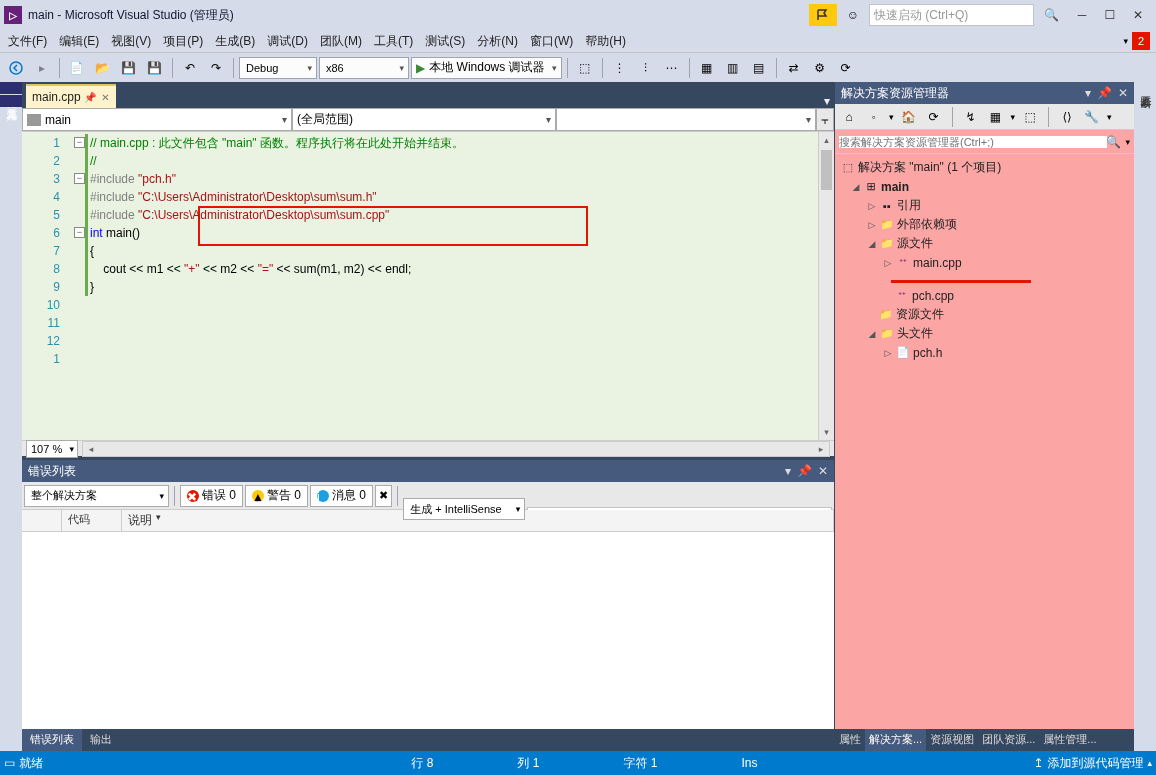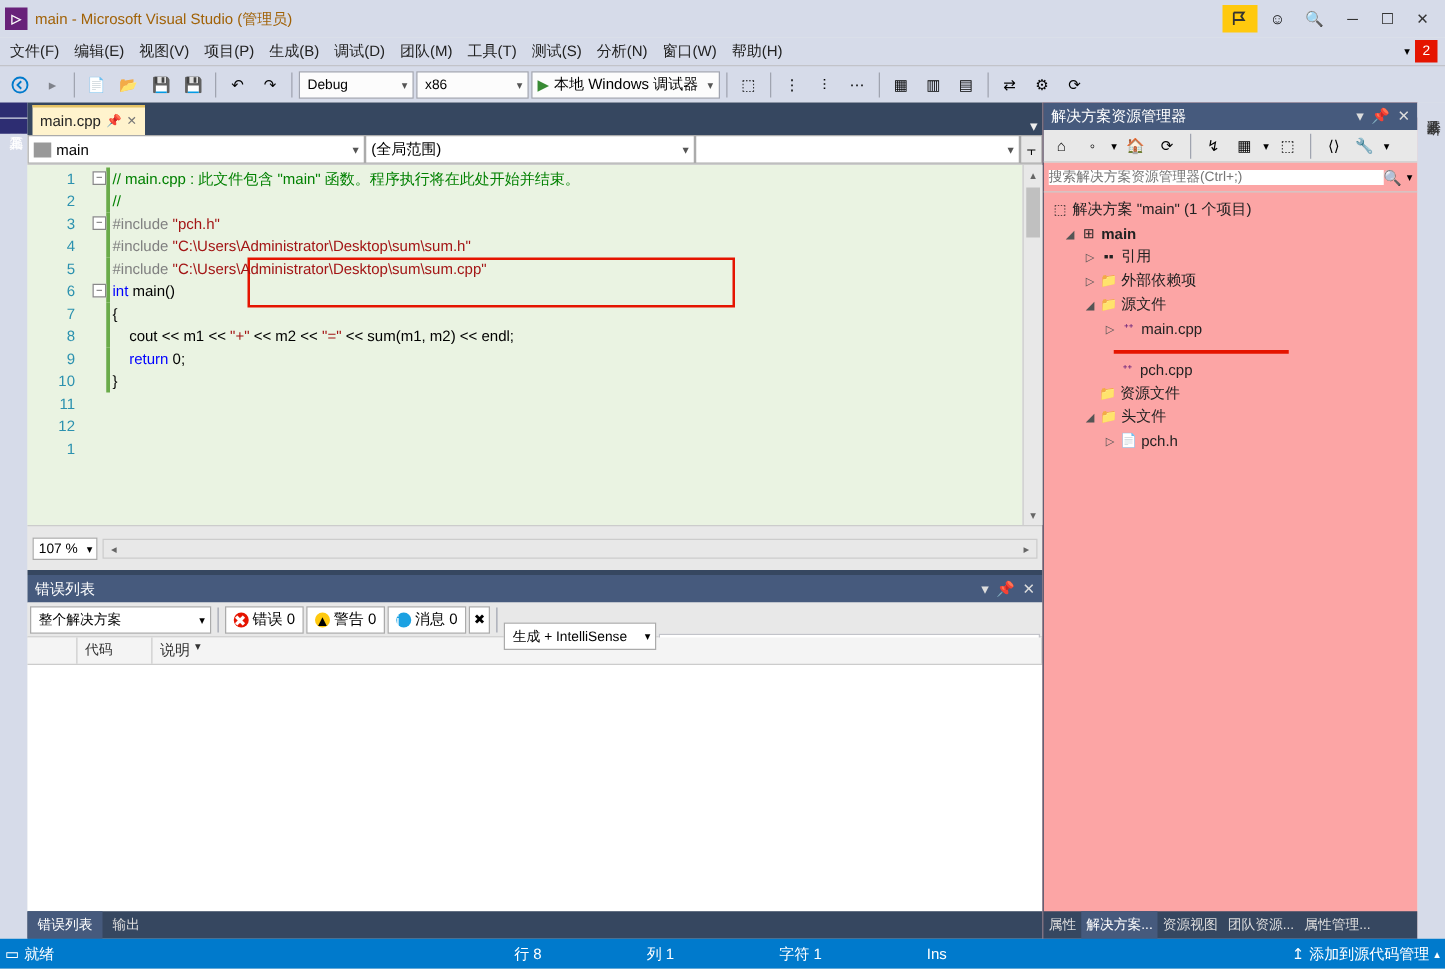--- a/index.html
+++ b/index.html
@@ -1,19 +1,19 @@
 <!DOCTYPE html>
 <html><head>
 <meta charset="utf-8">
 <style>
 * { box-sizing: border-box; margin: 0; padding: 0; font-family: "Microsoft YaHei", "Segoe UI", sans-serif; font-size: 12px; }
 body { width: 1156px; height: 775px; background: #e8e8e8; display: flex; flex-direction: column; overflow: hidden; }
 .titlebar { height: 30px; background: #d6dbe9; display: flex; align-items: center; padding: 0 4px; }
 .titlebar .vs-icon { width: 18px; height: 18px; background: #68217a; margin-right: 6px; display: flex; align-items: center; justify-content: center; color: #fff; font-weight: bold; font-size: 10px; }
-.titlebar-title { flex: 0 0 auto; color: #a16207; }
+.titlebar-title { flex: 0 0 auto; color: #0f172a; }
 .titlebar-spacer { flex: 1; }
 .titlebar-btns { display: flex; align-items: center; gap: 0; }
 .flag-btn { width: 28px; height: 22px; background: #ffc90e; display: flex; align-items: center; justify-content: center; margin-right: 2px; }
 .sq-btn { width: 28px; height: 22px; display: flex; align-items: center; justify-content: center; margin-right: 2px; }
 .quick-launch { width: 165px; height: 22px; border: 1px solid #c2c3c9; background: #fff; padding: 0 4px; color: #999; margin-right: 4px; display:flex; align-items:center; }
 .win-btn { width: 28px; height: 24px; display: flex; align-items: center; justify-content: center; color: #333; }
 .menubar { height: 22px; background: #d6dbe9; display: flex; align-items: center; padding: 0 2px; }
 .menubar-item { padding: 2px 6px; color: #222; cursor: default; }
 .menubar-right { margin-left: auto; display: flex; align-items: center; gap: 4px; padding-right: 4px;}
 .notif-badge { width: 18px; height: 18px; background: #e51400; color: #fff; display: flex; align-items: center; justify-content: center; font-size: 11px; }
@@ -46,21 +46,21 @@
 .fold-mark { position: absolute; left: 2px; width: 11px; height: 11px; border: 1px solid #888; background: #fff; font-size: 9px; line-height: 9px; text-align: center; color: #555; top: 3px; }
 .green-bar { position: absolute; left: 13px; top: 0; bottom: 0; width: 3px; background: #6aab4a; }
 .c-comment { color: #008000; }
 .c-preproc { color: #808080; }
 .c-string { color: #a31515; }
 .c-keyword { color: #0000ff; }
 .red-box { position: absolute; border: 2px solid #e51400; left: 126px; top: 74px; width: 390px; height: 40px; pointer-events: none; }
 .editor-scroll { width: 16px; background: #e8e8e8; border-left: 1px solid #ccc; position: relative; }
 .editor-scroll .thumb { position: absolute; top: 18px; left: 2px; right: 2px; height: 40px; background: #c0c0c0; }
 .editor-scroll .arrow { position:absolute; left:0; right:0; height:16px; display:flex; align-items:center; justify-content:center; color:#666; font-size:9px;}
-.zoom-bar { height: 36px; background: #e8e8e8; border-top: 1px solid #ccc; display: flex; align-items: center; padding: 0 4px; }
+.zoom-bar { height: 16px; background: #e8e8e8; border-top: 1px solid #ccc; display: flex; align-items: center; padding: 0 4px; }
 .zoom-combo { height: 18px; width: 52px; border: 1px solid #ababab; background: #fff; padding: 0 4px; position: relative; font-size: 11px; display:flex; align-items:center;}
 .zoom-combo::after { content: "▾"; position: absolute; right: 3px; font-size: 9px; }
 .hscroll { flex: 1; height: 16px; background: #e8e8e8; margin-left: 4px; border: 1px solid #ccc; position:relative; }
 .hscroll .arrow-l, .hscroll .arrow-r { position:absolute; top:0; width:16px; height:100%; display:flex; align-items:center; justify-content:center; font-size:9px; color:#666; }
 .hscroll .arrow-r { right:0; }
 .error-panel { height: 295px; display: flex; flex-direction: column; border-top: 4px solid #364760; }
 .error-title { height: 22px; background: #465a7d; color: #fff; display: flex; align-items: center; padding: 0 6px; }
 .error-title-btns { margin-left: auto; display: flex; gap: 6px; color: #ddd; font-size: 11px;}
 .error-toolbar { height: 28px; background: #e8e8e8; border-bottom: 1px solid #ccc; display: flex; align-items: center; padding: 0 2px; gap: 2px; }
 .et-combo { height: 22px; border: 1px solid #ababab; background: #fff; padding: 0 18px 0 6px; position: relative; display: flex; align-items: center; font-size:11px; }
@@ -102,20 +102,23 @@
   <div class="vs-icon">▷</div>
   <div class="titlebar-title">main - Microsoft Visual Studio  (管理员)</div>
   <div class="titlebar-spacer"></div>
   <div class="titlebar-btns">
     <div class="flag-btn">
         <svg width="12" height="12">
           <path d="M1 1 L1 11 M1 1 L9 1 L7 4 L9 7 L1 7" stroke="#333" fill="none" stroke-width="1.5"></path>
         </svg>
       </div>
     <div class="sq-btn">☺</div>
+    <div class="quick-launch">
+        <span>快速启动 (Ctrl+Q)</span>
+      </div>
     <div class="sq-btn">🔍</div>
     <div class="win-btn">─</div>
     <div class="win-btn">☐</div>
     <div class="win-btn">✕</div>
   </div>
 </div>
 
 <div class="menubar">
   <div class="menubar-item">文件(F)</div>
   <div class="menubar-item">编辑(E)</div>
@@ -146,21 +149,21 @@
   <div class="tb-btn" style="opacity:.4">▸</div>
   <div class="tb-sep"></div>
   <div class="tb-btn">📄</div>
   <div class="tb-btn">📂</div>
   <div class="tb-btn">💾</div>
   <div class="tb-btn">💾</div>
   <div class="tb-sep"></div>
   <div class="tb-btn">↶</div>
   <div class="tb-btn">↷</div>
   <div class="tb-sep"></div>
-  <div class="tb-combo" style="width:92px;">Debug</div>
+  <div class="tb-combo" style="width:78px;">Debug</div>
   <div class="tb-combo" style="width:90px;">x86</div>
   <div class="tb-debug-btn">
       <span class="play">▶</span>
       <span>本地 Windows 调试器</span>
     </div>
   <div class="tb-sep"></div>
   <div class="tb-btn">⬚</div>
   <div class="tb-sep"></div>
   <div class="tb-btn">⋮</div>
   <div class="tb-btn">⫶</div>
@@ -226,21 +229,20 @@
         <div class="code-line"><div class="green-bar"></div><div class="fold-mark">−</div><span class="c-comment">// main.cpp : 此文件包含 "main" 函数。程序执行将在此处开始并结束。</span></div>
             <div class="code-line"><div class="green-bar"></div><span class="c-comment">//</span></div>
             <div class="code-line"><div class="green-bar"></div><span></span></div>
             <div class="code-line"><div class="green-bar"></div><div class="fold-mark">−</div><span><span class="c-preproc">#include</span> <span class="c-string">"pch.h"</span></span></div>
             <div class="code-line"><div class="green-bar"></div><span><span class="c-preproc">#include</span> <span class="c-string">"C:\Users\Administrator\Desktop\sum\sum.h"</span></span></div>
             <div class="code-line"><div class="green-bar"></div><span><span class="c-preproc">#include</span> <span class="c-string">"C:\Users\Administrator\Desktop\sum\sum.cpp"</span></span></div>
             <div class="code-line"><div class="green-bar"></div><span></span></div>
             <div class="code-line"><div class="green-bar"></div><div class="fold-mark">−</div><span><span class="c-keyword">int</span> main()</span></div>
             <div class="code-line"><div class="green-bar"></div><span>{</span></div>
             <div class="code-line"><div class="green-bar"></div><span>    cout &lt;&lt; m1 &lt;&lt; <span class="c-string">"+"</span> &lt;&lt; m2 &lt;&lt; <span class="c-string">"="</span> &lt;&lt; sum(m1, m2) &lt;&lt; endl;</span></div>
-            <div class="code-line"><div class="green-bar"></div><span>    <span class="c-keyword">return</span> 0;</span></div>
             <div class="code-line"><div class="green-bar"></div><span>}</span></div>
             <div class="code-line"><div class="green-bar"></div><span></span></div>
           </div>
       </div>
       <div class="editor-scroll">
         <div class="arrow" style="top:0">▴</div>
         <div class="thumb"></div>
         <div class="arrow" style="bottom:0">▾</div>
       </div>
     </div>

